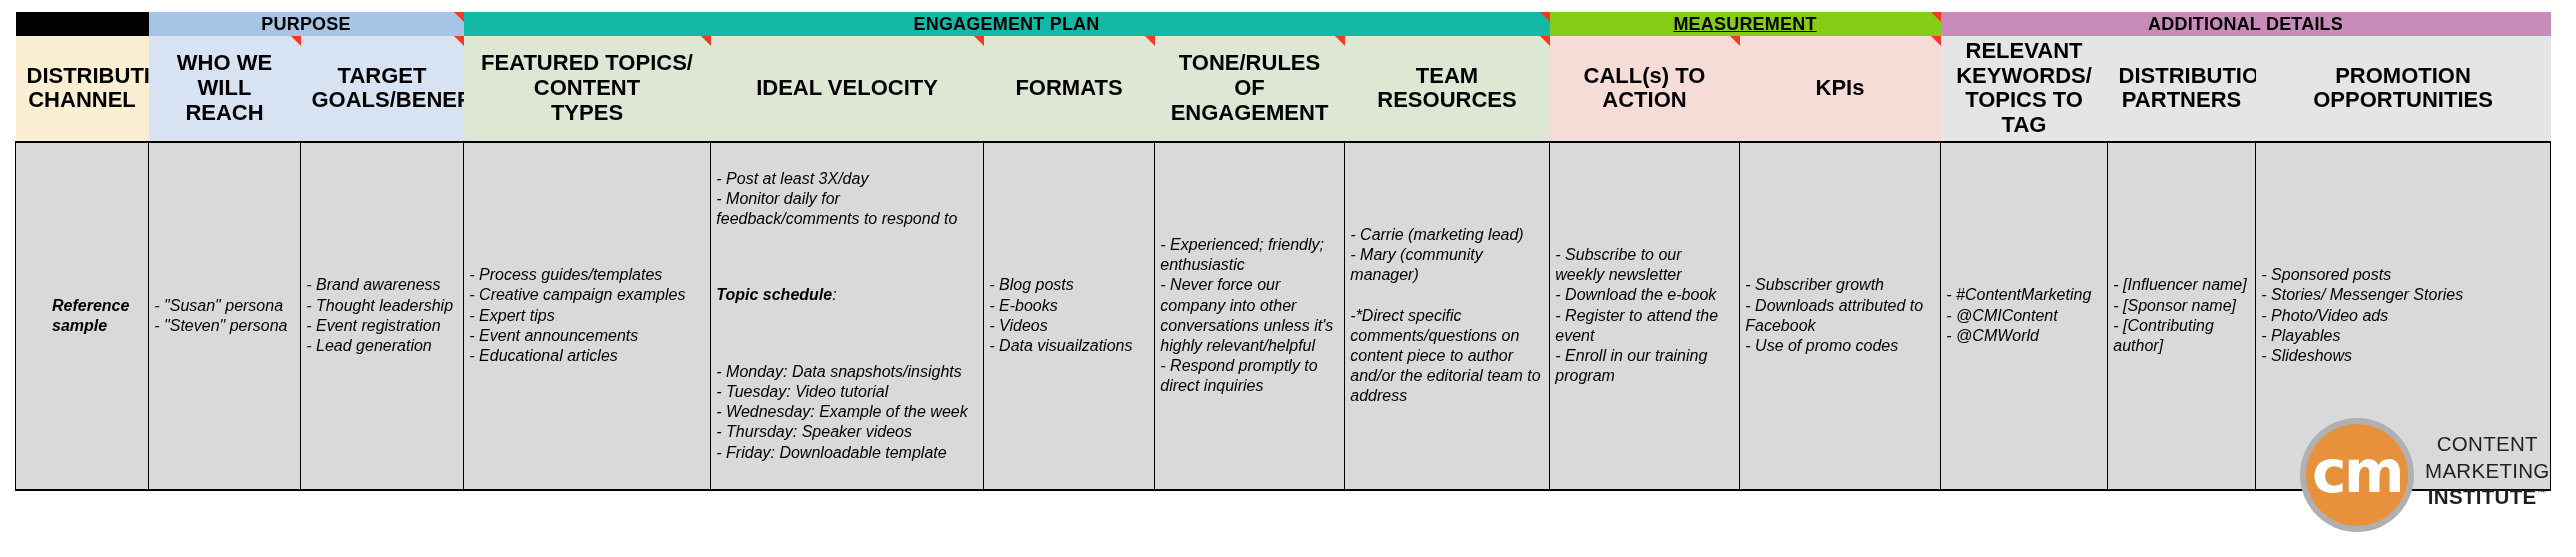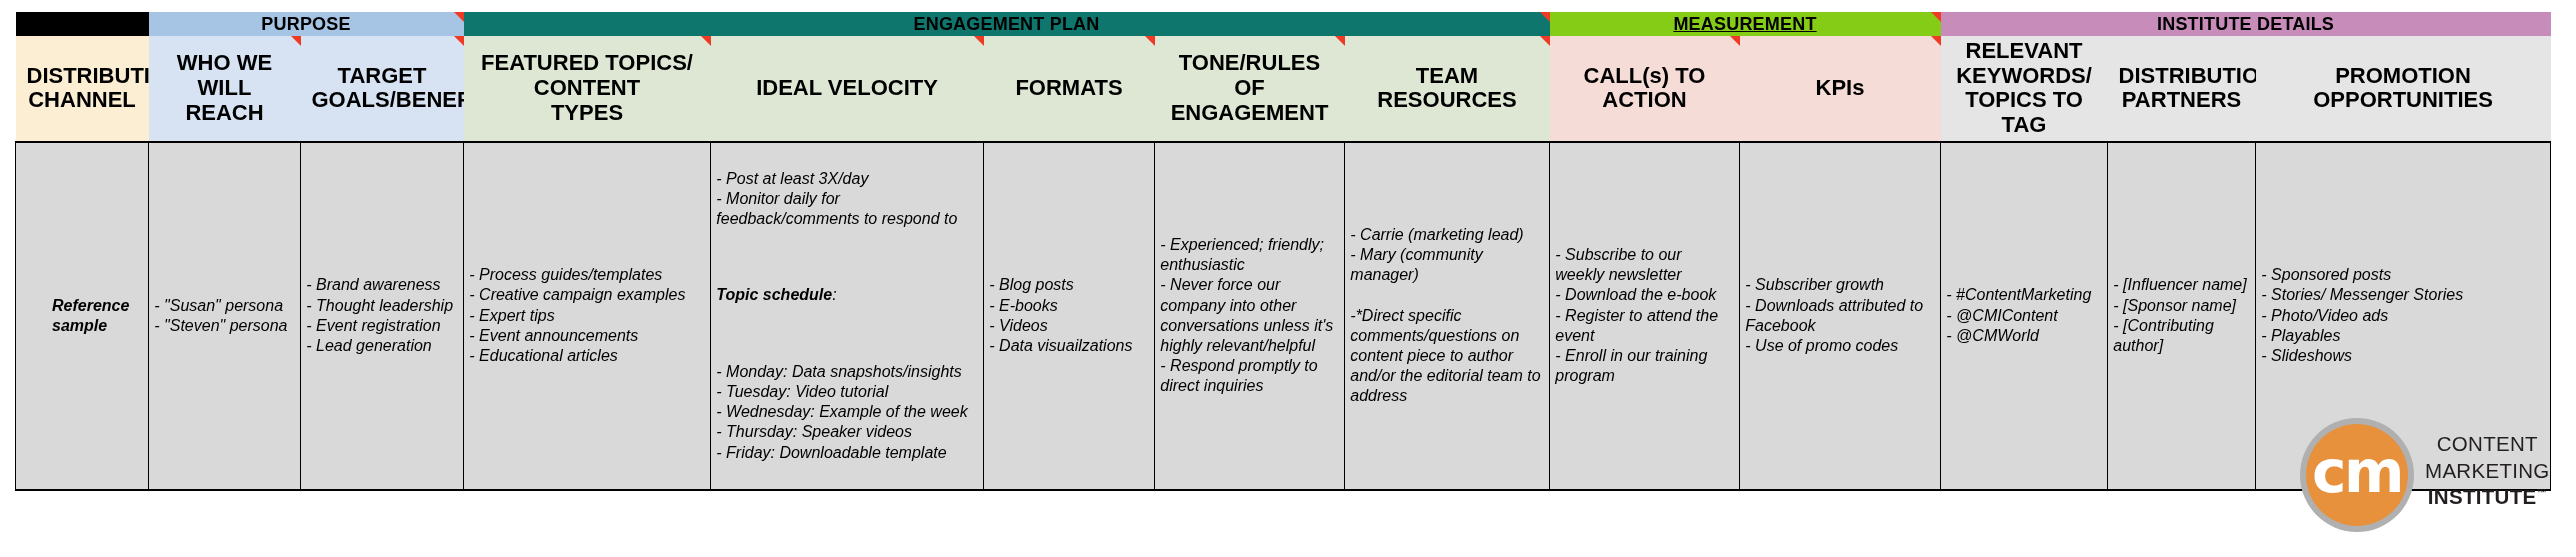--- a/index.html
+++ b/index.html
@@ -37,21 +37,21 @@
     vertical-align: middle;
     font-size: 18px;
     font-weight: bold;
     color: #000000;
     letter-spacing: 0.2px;
     position: relative;
     border: none;
   }
   td.grp-blank   { background: #000000; }
   td.grp-purpose { background: #a6c4e4; }
-  td.grp-engage  { background: #0f766e; }
+  td.grp-engage  { background: #14b8a6; }
   td.grp-measure { background: #84cc16; text-decoration: underline; }
   td.grp-addl    { background: #c88cba; }
 
   
   tr.col-row td {
     height: 73px;
     padding: 3px 11px;
     text-align: center;
     vertical-align: middle;
     font-size: 22px;
@@ -196,21 +196,21 @@
       </td>
       <td class="grp-engage" colspan="5">
         <span>ENGAGEMENT PLAN</span>
         <span class="cmt"></span>
       </td>
       <td class="grp-measure" colspan="2">
         <span>MEASUREMENT</span>
         <span class="cmt"></span>
       </td>
       <td class="grp-addl" colspan="3">
-        <span>INSTITUTE DETAILS</span>
+        <span>ADDITIONAL DETAILS</span>
       </td>
     </tr>
 
     <tr class="col-row">
       <td class="col-dist">
         <span style="white-space:pre-line">DISTRIBUTION
 CHANNEL</span>
       </td>
       <td class="col-purpose">
         <span style="white-space:pre-line">WHO WE WILL

